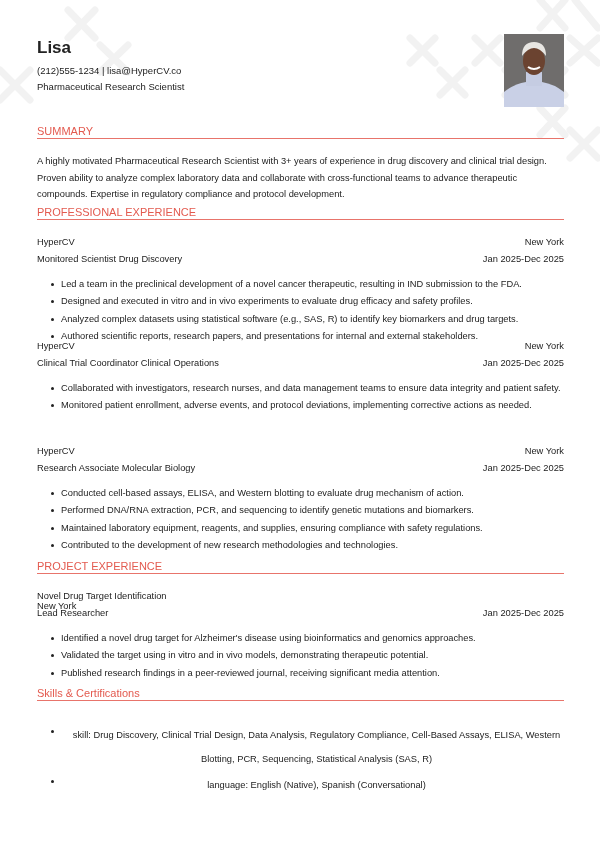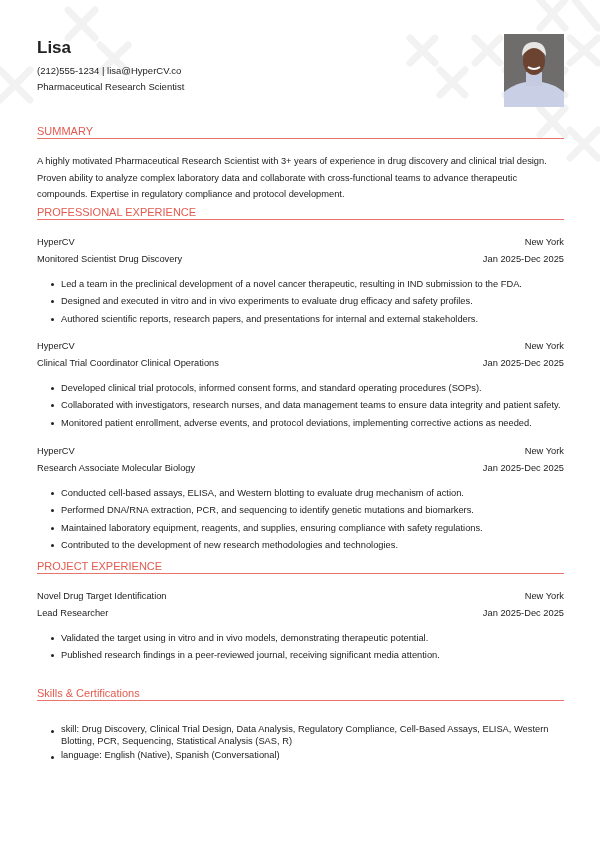--- a/index.html
+++ b/index.html
@@ -13,21 +13,21 @@
   .contact { position: absolute; top: 65px; left: 0; font-size: 9.5px; color: #222; }
   .headline { position: absolute; top: 81px; left: 0; font-size: 9.5px; color: #222; }
   .photo { position: absolute; top: 34px; left: 467px; width: 60px; height: 73px; overflow: hidden; background: #6e6c6b; }
   .section-title { position: absolute; left: 0; width: 527px; font-size: 11px; color: #e35a4f; padding-bottom: 1px; border-bottom: 1.3px solid #e8746b; }
   .text { font-size: 9.3px; line-height: 16.5px; color: #222; }
   .summary-text { position: absolute; top: 153px; left: 0; width: 527px; }
   .row { position: absolute; left: 0; width: 527px; font-size: 9.3px; display: flex; justify-content: space-between; color: #222; }
   .bullets { position: absolute; left: 0; width: 527px; margin: 8px; padding: 0; list-style: none; font-size: 9.3px; color: #222; }
   .bullets li { position: relative; padding-left: 16px; height: 17.3px; line-height: 17.3px; white-space: nowrap; }
   .bullets li::before { content: ""; position: absolute; left: 6px; top: 7px; width: 3.2px; height: 3.2px; border-radius: 50%; background: #222; }
-  .skills li { height: auto; white-space: normal; line-height: 12px; margin-bottom: 2px; }
+  .skills li { height: auto; white-space: normal; line-height: 24px; margin-bottom: 2px; text-align: center; }
   .skills li::before { top: 6.5px; }
 </style>
 </head>
 <body>
 
 <svg class="bg-pattern" viewBox="0 0 600 260">
   <g stroke="#f2f2f2" stroke-width="7" stroke-linecap="round" fill="none">
     <path d="M68 10 L95 38 M95 10 L68 38"></path>
     <path d="M100 45 L128 72 M128 45 L100 72"></path>
     <path d="M0 70 L30 100 M30 70 L0 100"></path>
@@ -70,62 +70,63 @@
     <span>HyperCV</span>
     <span>New York</span>
   </div>
   <div class="row" style="top:254px;">
     <span>Monitored Scientist Drug Discovery</span>
     <span>Jan 2025-Dec 2025</span>
   </div>
   <ul class="bullets" style="top:268px;">
     <li>Led a team in the preclinical development of a novel cancer therapeutic, resulting in IND submission to the FDA.</li>
     <li>Designed and executed in vitro and in vivo experiments to evaluate drug efficacy and safety profiles.</li>
+    <li>Analyzed complex datasets using statistical software (e.g., SAS, R) to identify key biomarkers and drug targets.</li>
     <li>Authored scientific reports, research papers, and presentations for internal and external stakeholders.</li>
   </ul>
 
   <div class="row" style="top:341px;">
     <span>HyperCV</span>
     <span>New York</span>
   </div>
   <div class="row" style="top:358px;">
     <span>Clinical Trial Coordinator Clinical Operations</span>
     <span>Jan 2025-Dec 2025</span>
   </div>
   <ul class="bullets" style="top:372px;">
-    <li>Developed clinical trial protocols, informed consent forms, and standard operating procedures (SOPs).</li>
     <li>Collaborated with investigators, research nurses, and data management teams to ensure data integrity and patient safety.</li>
     <li>Monitored patient enrollment, adverse events, and protocol deviations, implementing corrective actions as needed.</li>
   </ul>
 
   <div class="row" style="top:446px;">
     <span>HyperCV</span>
     <span>New York</span>
   </div>
   <div class="row" style="top:463px;">
     <span>Research Associate Molecular Biology</span>
     <span>Jan 2025-Dec 2025</span>
   </div>
   <ul class="bullets" style="top:477px;">
     <li>Conducted cell-based assays, ELISA, and Western blotting to evaluate drug mechanism of action.</li>
     <li>Performed DNA/RNA extraction, PCR, and sequencing to identify genetic mutations and biomarkers.</li>
     <li>Maintained laboratory equipment, reagents, and supplies, ensuring compliance with safety regulations.</li>
     <li>Contributed to the development of new research methodologies and technologies.</li>
   </ul>
 
   <div class="section-title" style="top:560px;">PROJECT EXPERIENCE</div>
-  <div class="row" style="top:591px;">
+  <div class="row" style="top:591px;flex-direction:column;">
     <span>Novel Drug Target Identification</span>
     <span>New York</span>
   </div>
   <div class="row" style="top:608px;">
     <span>Lead Researcher</span>
     <span>Jan 2025-Dec 2025</span>
   </div>
   <ul class="bullets" style="top:622px;">
+    <li>Identified a novel drug target for Alzheimer's disease using bioinformatics and genomics approaches.</li>
     <li>Validated the target using in vitro and in vivo models, demonstrating therapeutic potential.</li>
     <li>Published research findings in a peer-reviewed journal, receiving significant media attention.</li>
   </ul>
 
   <div class="section-title" style="top:687px;">Skills &amp; Certifications</div>
   <ul class="bullets skills" style="top:715px;">
     <li>skill: Drug Discovery, Clinical Trial Design, Data Analysis, Regulatory Compliance, Cell-Based Assays, ELISA, Western Blotting, PCR, Sequencing, Statistical Analysis (SAS, R)</li>
     <li>language: English (Native), Spanish (Conversational)</li>
   </ul>
 

